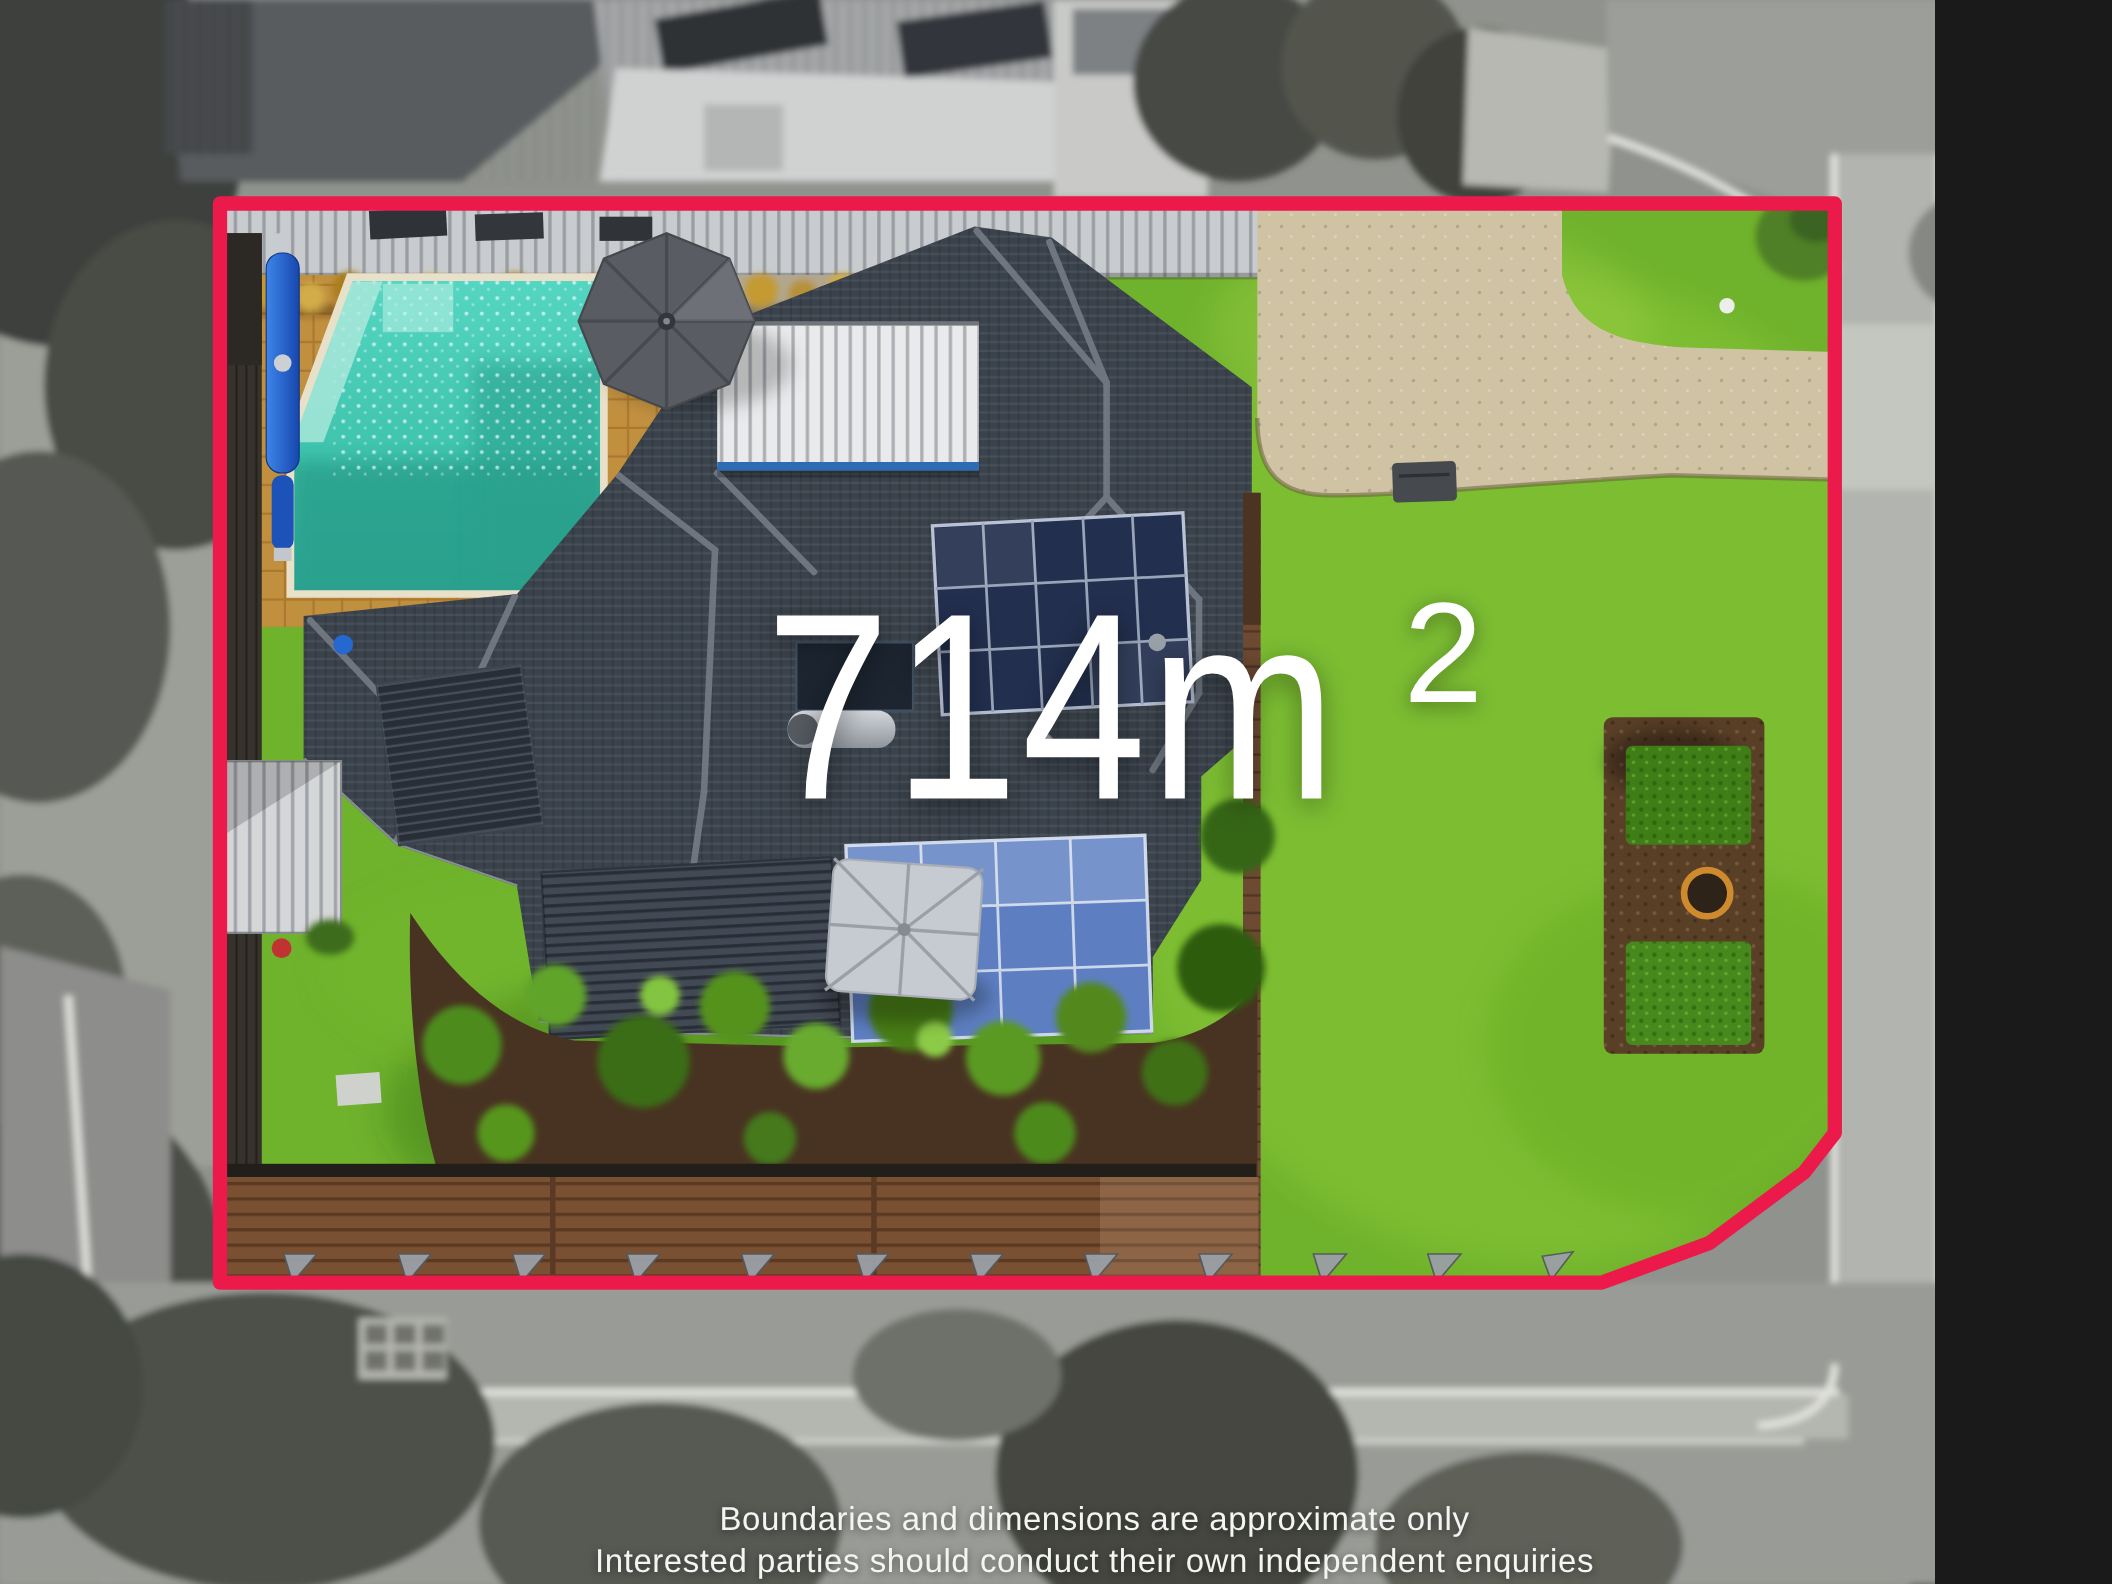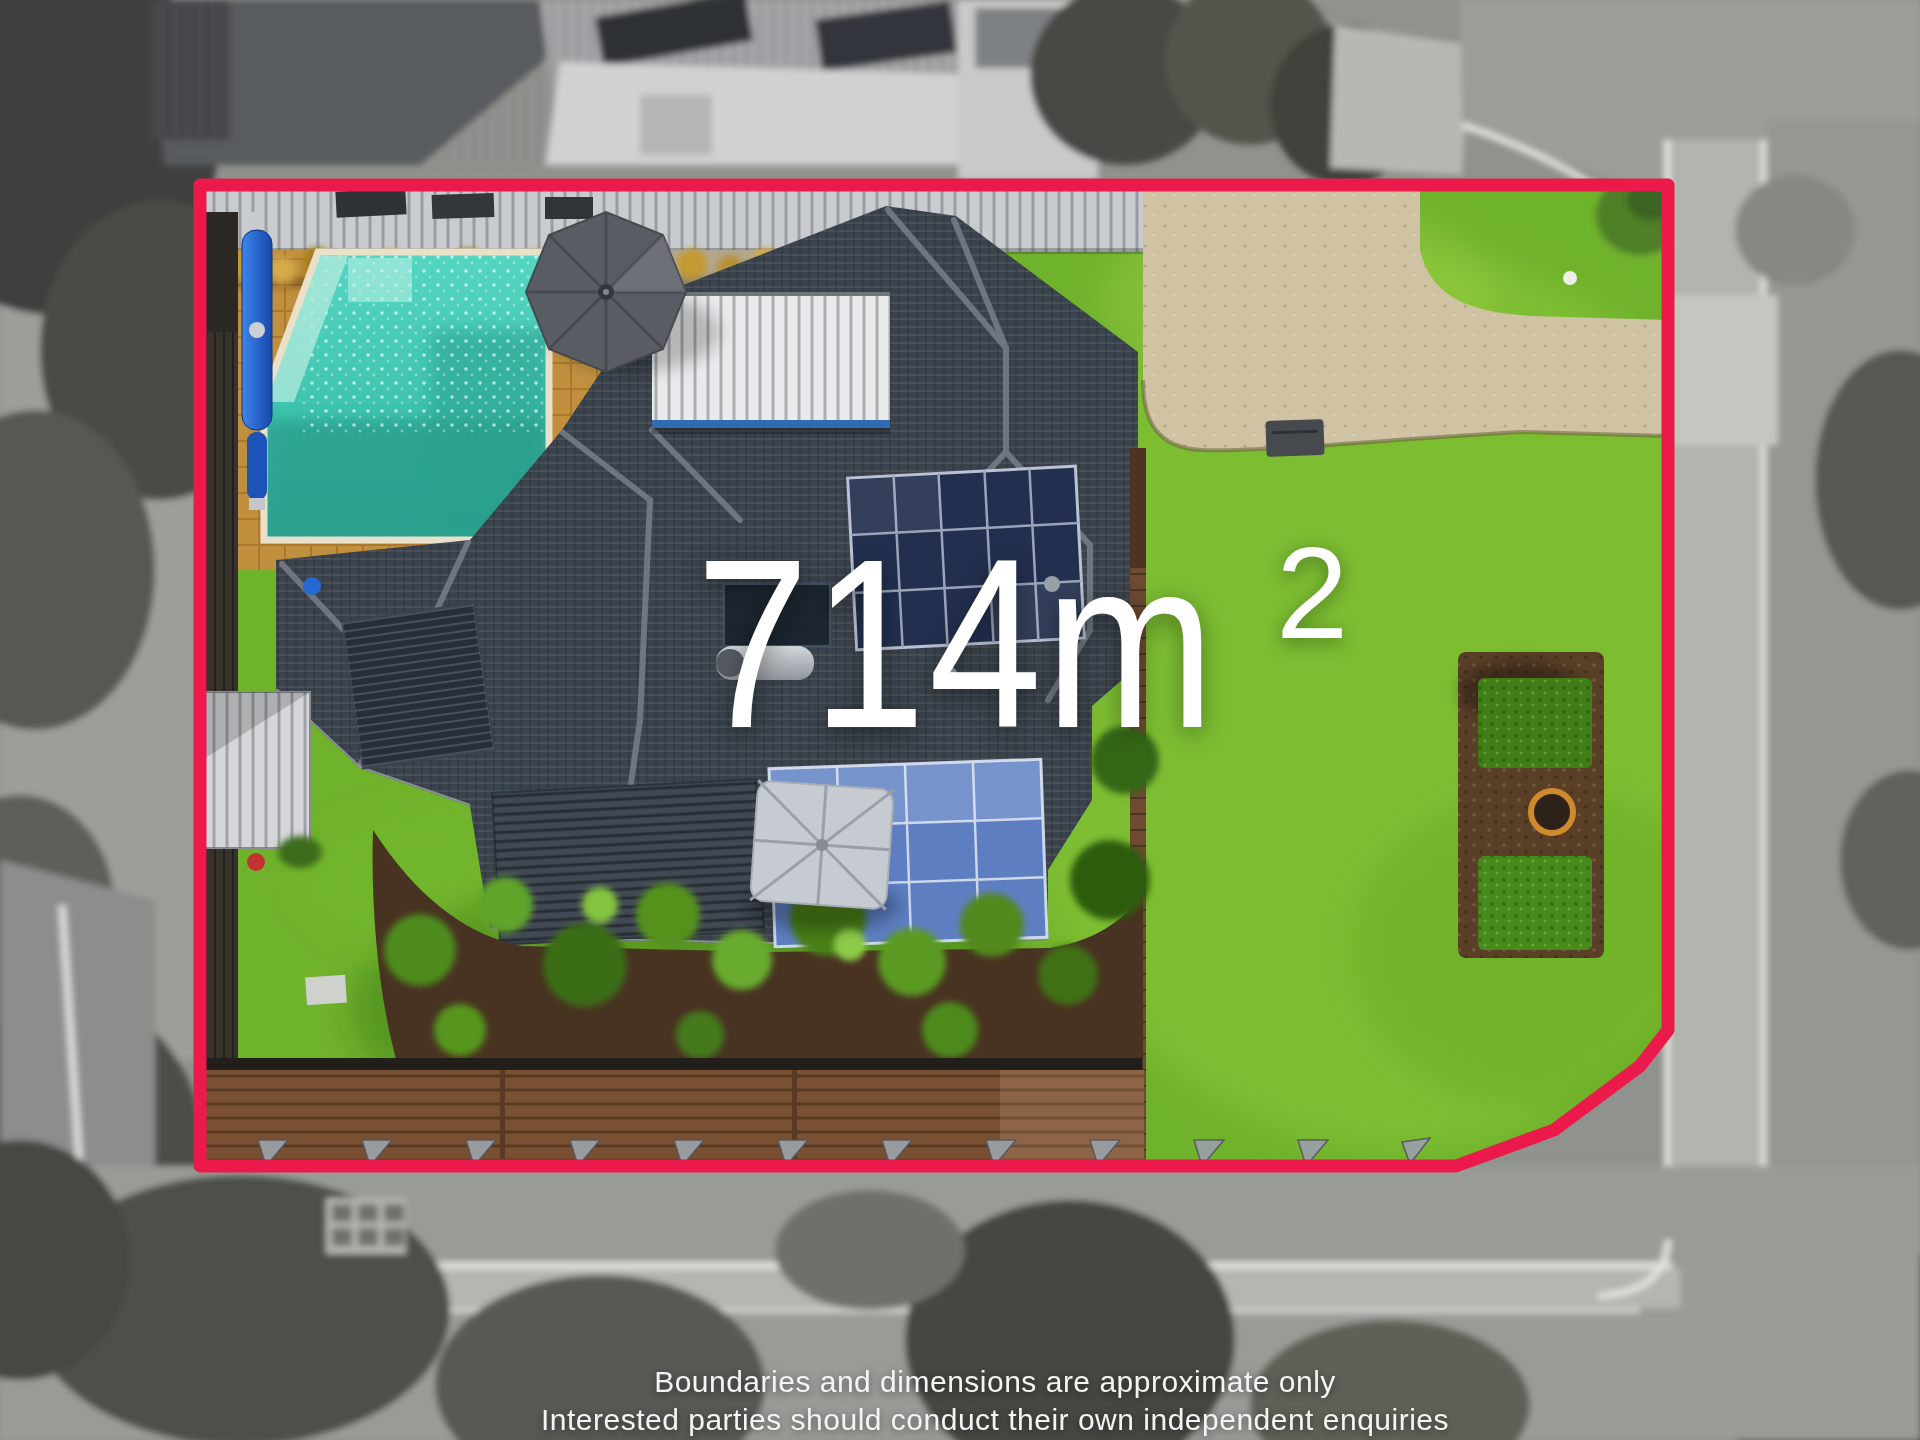--- a/index.html
+++ b/index.html
@@ -1,16 +1,16 @@
 <!DOCTYPE html>
 <html><head>
 <meta charset="utf-8">
 <style>
   html,body{margin:0;padding:0;background:#1a1a1a;}
-  .stage{position:relative;width:1920px;height:1440px;overflow:hidden;
+  .stage{position:relative;width:1759px;height:1440px;overflow:hidden;
          font-family:"Liberation Sans",sans-serif;background:#90938d;}
   .stage svg{position:absolute;left:0;top:0;}
   .area-label{position:absolute;left:0;top:0;width:100%;height:100%;pointer-events:none;}
   .area-main{position:absolute;left:696px;top:522px;font-size:242px;font-weight:200;
              color:#ffffff;letter-spacing:4px;line-height:1;white-space:nowrap;
              transform:scaleX(.84);transform-origin:0 0;
              text-shadow:0 6px 26px rgba(0,0,0,.38);}
   .area-sup{position:absolute;left:1276px;top:528px;font-size:130px;font-weight:200;
             color:#ffffff;line-height:1;text-shadow:0 4px 18px rgba(0,0,0,.38);}
   .disclaimer{position:absolute;left:35px;width:1920px;text-align:center;color:#f4f4f2;

